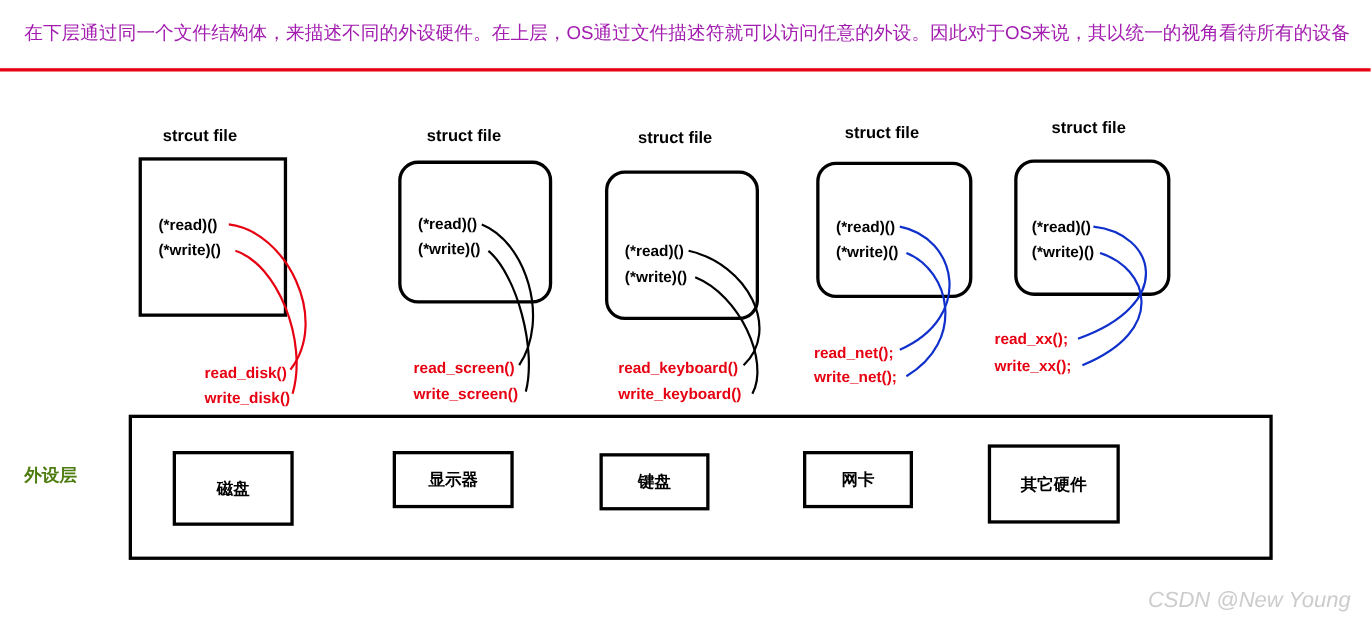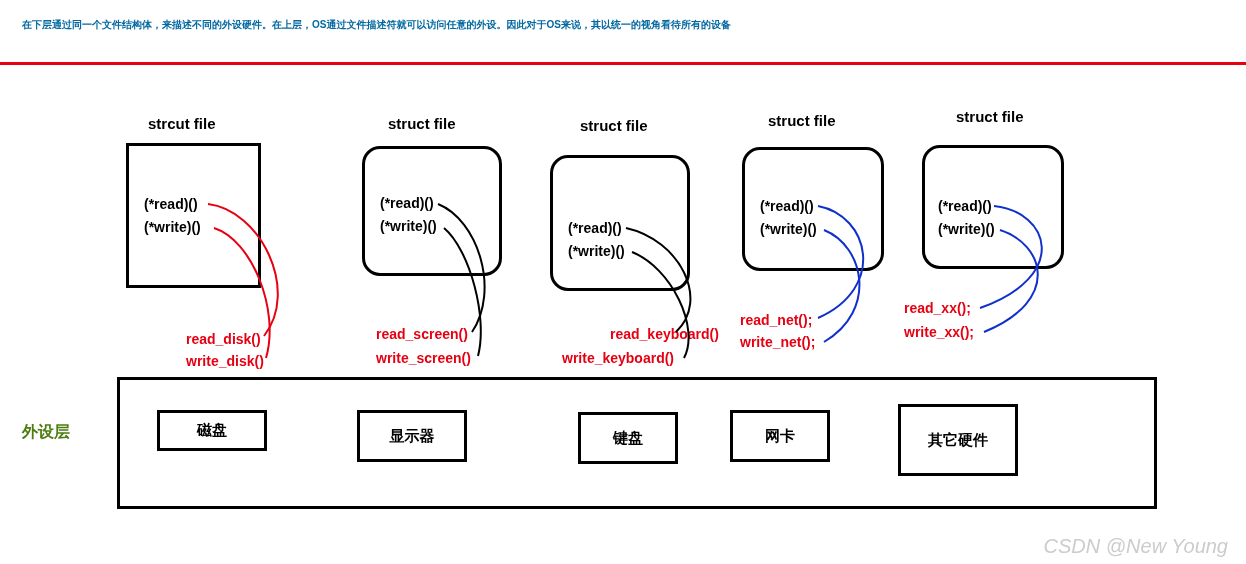--- a/index.html
+++ b/index.html
@@ -8,23 +8,23 @@
     height: 564px;
     position: relative;
     font-family: "Microsoft YaHei", Arial, sans-serif;
     background: #fff;
     overflow: hidden;
   }
   .caption {
     position: absolute;
     top: 18px;
     left: 22px;
-    font-size: 10px;
-    color: #0369a1;
-    font-weight: 700;
+    font-size: 17px;
+    color: #a21caf;
+    font-weight: 400;
   }
   .hr-red {
     position: absolute;
     top: 62px;
     left: 0;
     width: 1246px;
     height: 3px;
     background: #e60012;
   }
   .struct-label {
@@ -121,36 +121,36 @@
 
 <div class="fn" style="left:938px; top:198px;">(*read)()</div>
 <div class="fn" style="left:938px; top:221px;">(*write)()</div>
 
 <div class="driver" style="left:186px; top:331px;">read_disk()</div>
 <div class="driver" style="left:186px; top:353px;">write_disk()</div>
 
 <div class="driver" style="left:376px; top:326px;">read_screen()</div>
 <div class="driver" style="left:376px; top:350px;">write_screen()</div>
 
-<div class="driver" style="left:562px; top:326px;margin-left:48px;">read_keyboard()</div>
+<div class="driver" style="left:562px; top:326px;">read_keyboard()</div>
 <div class="driver" style="left:562px; top:350px;">write_keyboard()</div>
 
 <div class="driver" style="left:740px; top:312px;text-align:center;">read_net();</div>
 <div class="driver" style="left:740px; top:334px;">write_net();</div>
 
 <div class="driver" style="left:904px; top:300px;text-align:right;">read_xx();</div>
 <div class="driver" style="left:904px; top:324px;">write_xx();</div>
 
 <div class="layer-label" style="left:22px; top:422px;">外设层</div>
 
 <div class="outer-box" style="left:117px; top:377px; width:1040px; height:132px;"></div>
 
-<div class="device-box" style="left:157px; top:410px; width:110px; height:41px;">磁盘</div>
+<div class="device-box" style="left:157px; top:410px; width:110px; height:68px;">磁盘</div>
 <div class="device-box" style="left:357px; top:410px; width:110px; height:52px;">显示器</div>
-<div class="device-box" style="left:545px; top:412px; width:100px; height:52px;margin-left:33px;">键盘</div>
+<div class="device-box" style="left:545px; top:412px; width:100px; height:52px;">键盘</div>
 <div class="device-box" style="left:730px; top:410px; width:100px; height:52px;">网卡</div>
 <div class="device-box" style="left:898px; top:404px; width:120px; height:72px;">其它硬件</div>
 
 <svg class="connectors">
 
   <path d="M208 204 C 260 210, 300 290, 264 336" stroke="#e60012" stroke-width="2" fill="none"></path>
   <path d="M214 228 C 252 240, 280 310, 266 358" stroke="#e60012" stroke-width="2" fill="none"></path>
 
   <path d="M438 204 C 478 220, 500 290, 472 332" stroke="#000" stroke-width="2" fill="none"></path>
   <path d="M444 228 C 470 250, 488 318, 478 356" stroke="#000" stroke-width="2" fill="none"></path>

